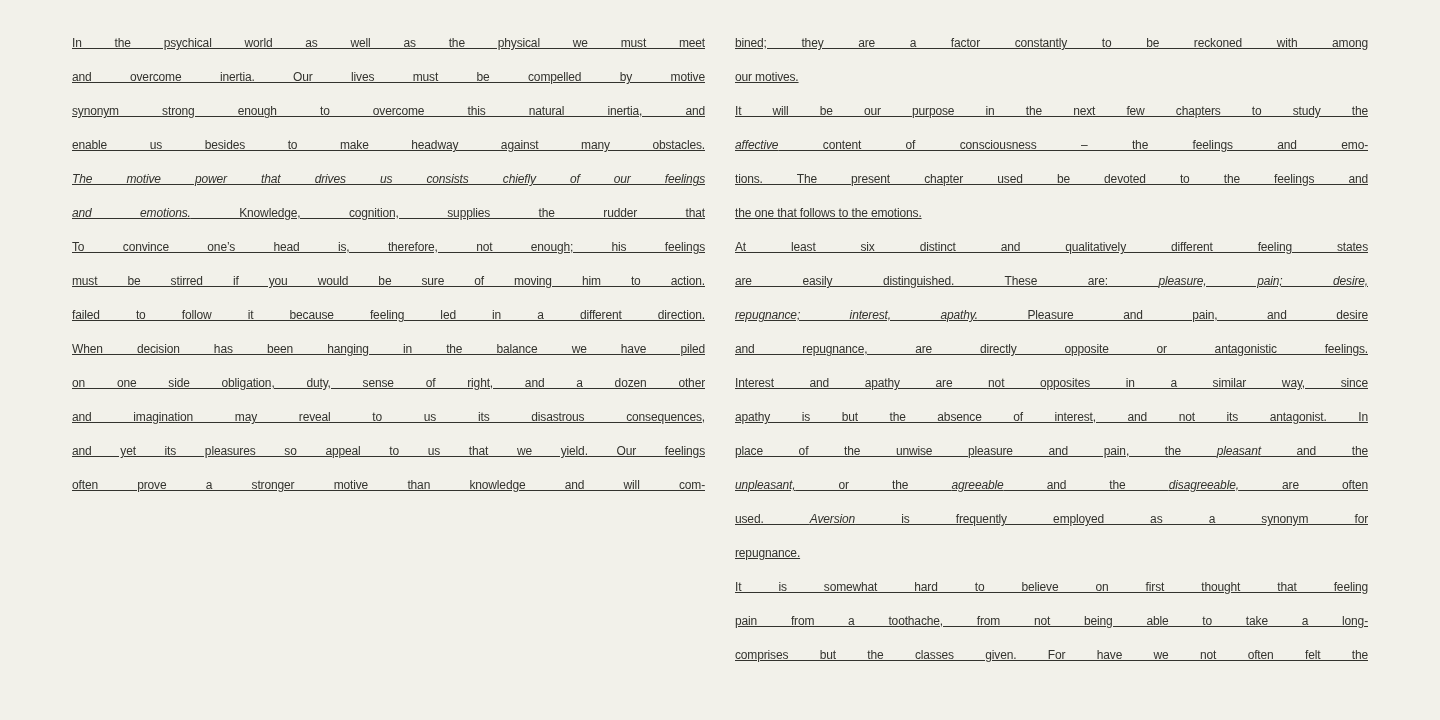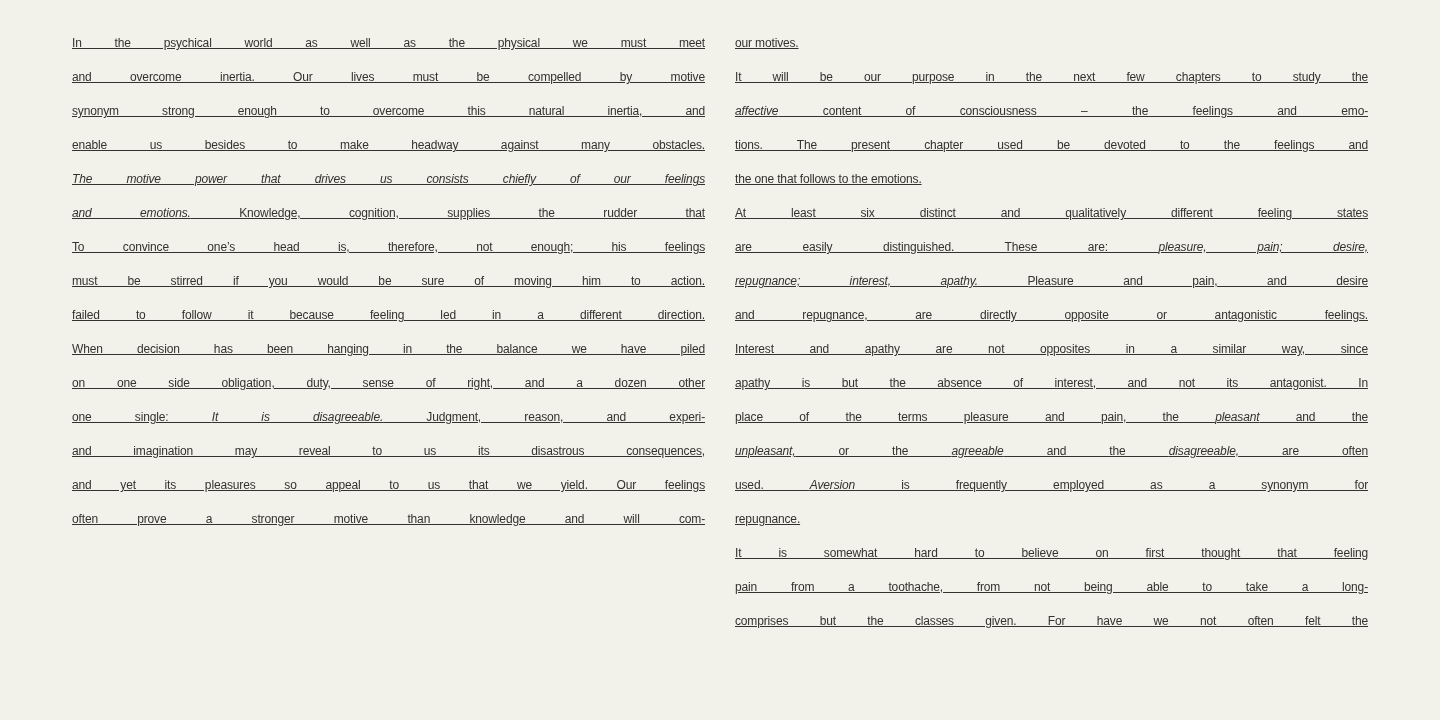--- a/index.html
+++ b/index.html
@@ -53,38 +53,38 @@
       <div class="line"><span>and overcome inertia. Our lives must be compelled by motive</span></div>
       <div class="line"><span>synonym strong enough to overcome this natural inertia, and</span></div>
       <div class="line"><span>enable us besides to make headway against many obstacles.</span></div>
       <div class="line"><em>The motive power that drives us consists chiefly of our feelings</em></div>
       <div class="line"><em>and emotions.</em><span> Knowledge, cognition, supplies the rudder that</span></div>
       <div class="line"><span>To convince one’s head is, therefore, not enough; his feelings</span></div>
       <div class="line"><span>must be stirred if you would be sure of moving him to action.</span></div>
       <div class="line"><span>failed to follow it because feeling led in a different direction.</span></div>
       <div class="line"><span>When decision has been hanging in the balance we have piled</span></div>
       <div class="line"><span>on one side obligation, duty, sense of right, and a dozen other</span></div>
-      <div class="line"><span>one single: </span><em>It is disagreeable.</em><span> Judgment, reason, and experi-</span></div>
       <div class="line"><span>and imagination may reveal to us its disastrous consequences,</span></div>
       <div class="line"><span>and yet its pleasures so appeal to us that we yield. Our feelings</span></div>
       <div class="line"><span>often prove a stronger motive than knowledge and will com-</span></div>
     </div>
   <div class="col">
+      <div class="line"><span>bined; they are a factor constantly to be reckoned with among</span></div>
       <div class="line para-end"><span>our motives.</span></div>
       <div class="line"><span>It will be our purpose in the next few chapters to study the</span></div>
       <div class="line"><em>affective</em><span> content of consciousness – the feelings and emo-</span></div>
       <div class="line"><span>tions. The present chapter used be devoted to the feelings and</span></div>
       <div class="line para-end"><span>the one that follows to the emotions.</span></div>
       <div class="line"><span>At least six distinct and qualitatively different feeling states</span></div>
       <div class="line"><span>are easily distinguished. These are: </span><em>pleasure, pain; desire,</em></div>
       <div class="line"><em>repugnance; interest, apathy.</em><span> Pleasure and pain, and desire</span></div>
       <div class="line"><span>and repugnance, are directly opposite or antagonistic feelings.</span></div>
       <div class="line"><span>Interest and apathy are not opposites in a similar way, since</span></div>
       <div class="line"><span>apathy is but the absence of interest, and not its antagonist. In</span></div>
-      <div class="line"><span>place of the terms pleasure and pain, the </span><em>pleasant</em><span> and the</span></div>
+      <div class="line"><span>place of the unwise pleasure and pain, the </span><em>pleasant</em><span> and the</span></div>
       <div class="line"><em>unpleasant,</em><span> or the </span><em>agreeable</em><span> and the </span><em>disagreeable,</em><span> are often</span></div>
       <div class="line"><span>used. </span><em>Aversion</em><span> is frequently employed as a synonym for</span></div>
       <div class="line para-end"><span>repugnance.</span></div>
       <div class="line"><span>It is somewhat hard to believe on first thought that feeling</span></div>
       <div class="line"><span>pain from a toothache, from not being able to take a long-</span></div>
       <div class="line"><span>comprises but the classes given. For have we not often felt the</span></div>
     </div>
 </div>
 
 </body></html>

